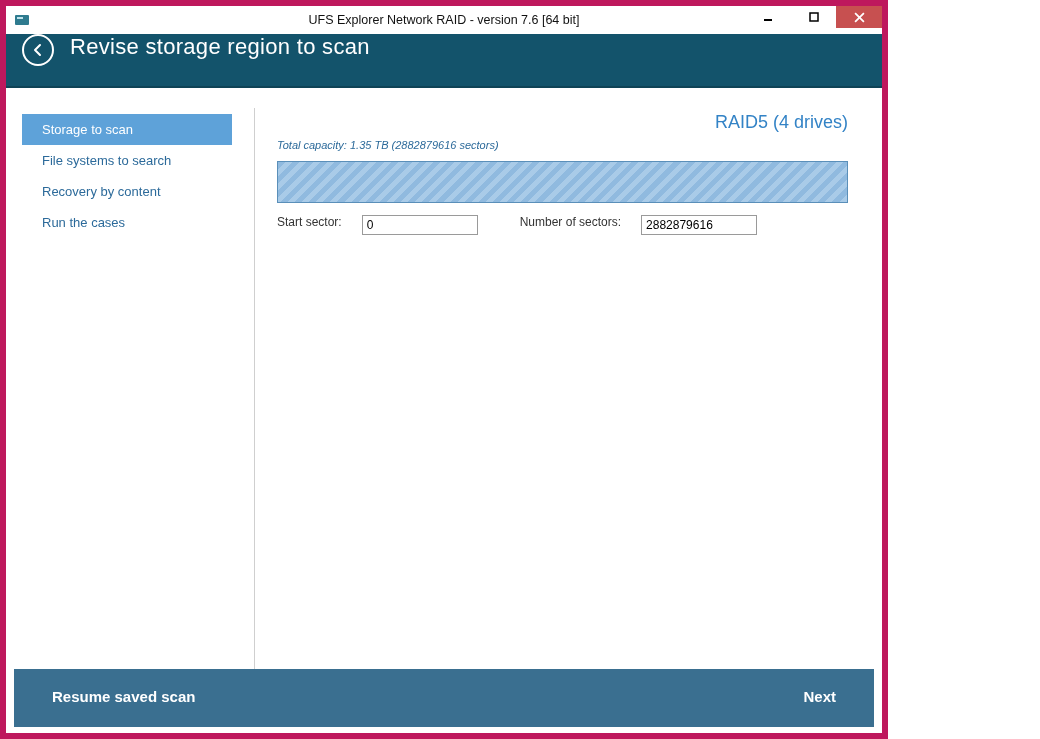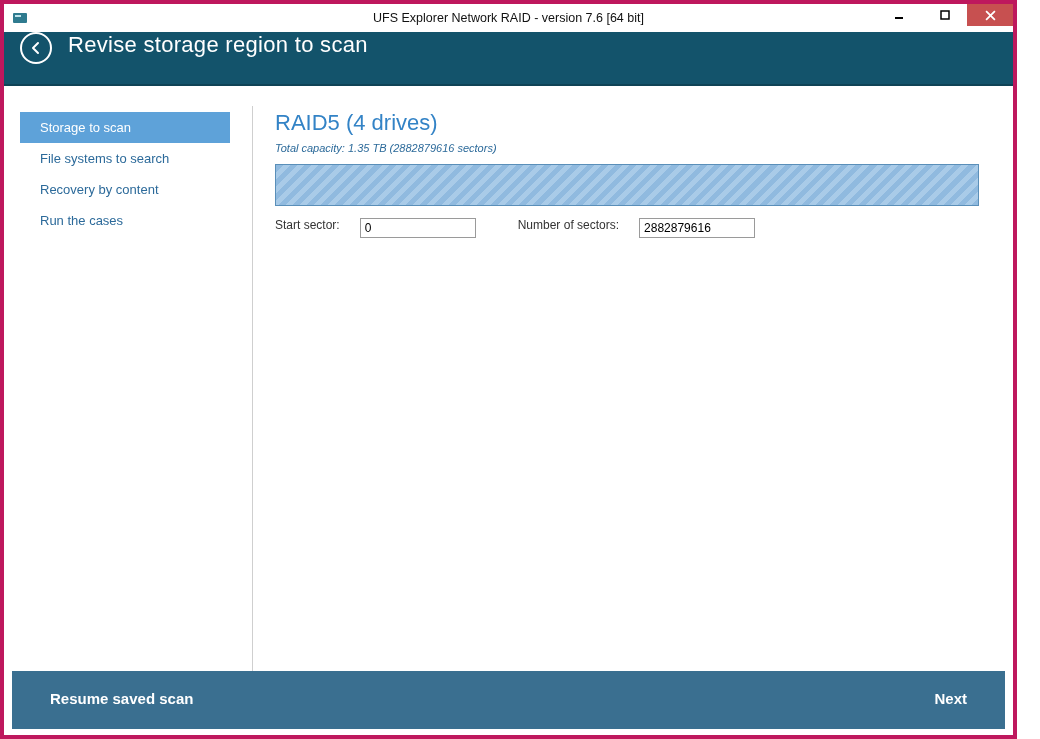--- a/index.html
+++ b/index.html
@@ -1,17 +1,17 @@
 <!DOCTYPE html>
 <html><head>
 <meta charset="utf-8">
 <style>
   * { box-sizing: border-box; margin: 0; padding: 0; }
   html, body { width: 1040px; height: 739px; font-family: "Segoe UI", Tahoma, sans-serif; background: #fff; overflow: hidden; }
-  .window { width: 1017px; height: 739px; border: 4px solid #be185d; display: flex; flex-direction: column; background: #fff; }
+  .window { width: 888px; height: 739px; border: 6px solid #be185d; display: flex; flex-direction: column; background: #fff; }
 
   
   .titlebar { height: 28px; background: #fff; display: flex; align-items: center; position: relative; }
   .titlebar .appicon { width: 16px; height: 16px; margin-left: 8px; display: flex; align-items: center; justify-content: center; }
   .titlebar .title { position: absolute; left: 0; right: 0; text-align: center; font-size: 12.5px; color: #111; pointer-events: none; }
   .titlebar .controls { margin-left: auto; display: flex; height: 100%; }
   .titlebar .ctrl { width: 46px; height: 22px; display: flex; align-items: center; justify-content: center; font-size: 10px; color: #000; cursor: default; border-left: 1px solid rgba(0,0,0,0); }
   .titlebar .ctrl.min { }
   .titlebar .ctrl.max { }
   .titlebar .ctrl.close { background: #c75050; color: #fff; width: 46px; }
@@ -25,21 +25,21 @@
   
   .content { flex: 1; display: flex; padding: 20px 0 0 16px; background: #fff; position: relative; }
   .sidebar { width: 210px; padding: 0 0 0 0; }
   .sidebar ul { list-style: none; margin-top: 6px; }
   .sidebar li { padding: 8px 14px 8px 20px; font-size: 13px; color: #2c6a9a; cursor: pointer; }
   .sidebar li.active { background: #5ea2d9; color: #fff; }
 
   .divider { width: 1px; background: #cfcfcf; margin: 0 22px; }
 
   .main { flex: 1; padding: 4px 34px 0 0; }
-  .main h2 { color: #3383c6; font-size: 22px; font-weight: 400; margin-bottom: 6px; }
+  .main h2 { color: #3383c6; font-size: 18px; font-weight: 400; margin-bottom: 6px; text-align: right; }
   .main .cap { color: #2c6a9a; font-size: 11px; margin-bottom: 10px; font-style: italic; }
 
   .stripebox { height: 42px; border: 1px solid #5a8fb9;
     background: repeating-linear-gradient(135deg,#90badf 0px,#90badf 5px,#a9cbe8 5px,#a9cbe8 10px);
     margin-bottom: 12px; }
 
   .fields { display: flex; align-items: flex-start; gap: 20px; font-size: 12px; color: #333; margin-bottom: 24px; }
   .fields label { color: #333; margin-right: 0px; }
   .fields input { font-family: inherit; font-size: 12px; padding: 2px 4px; border: 1px solid #9a9a9a; height: 20px; }
   .fields .group2 { margin-left: 22px; }

